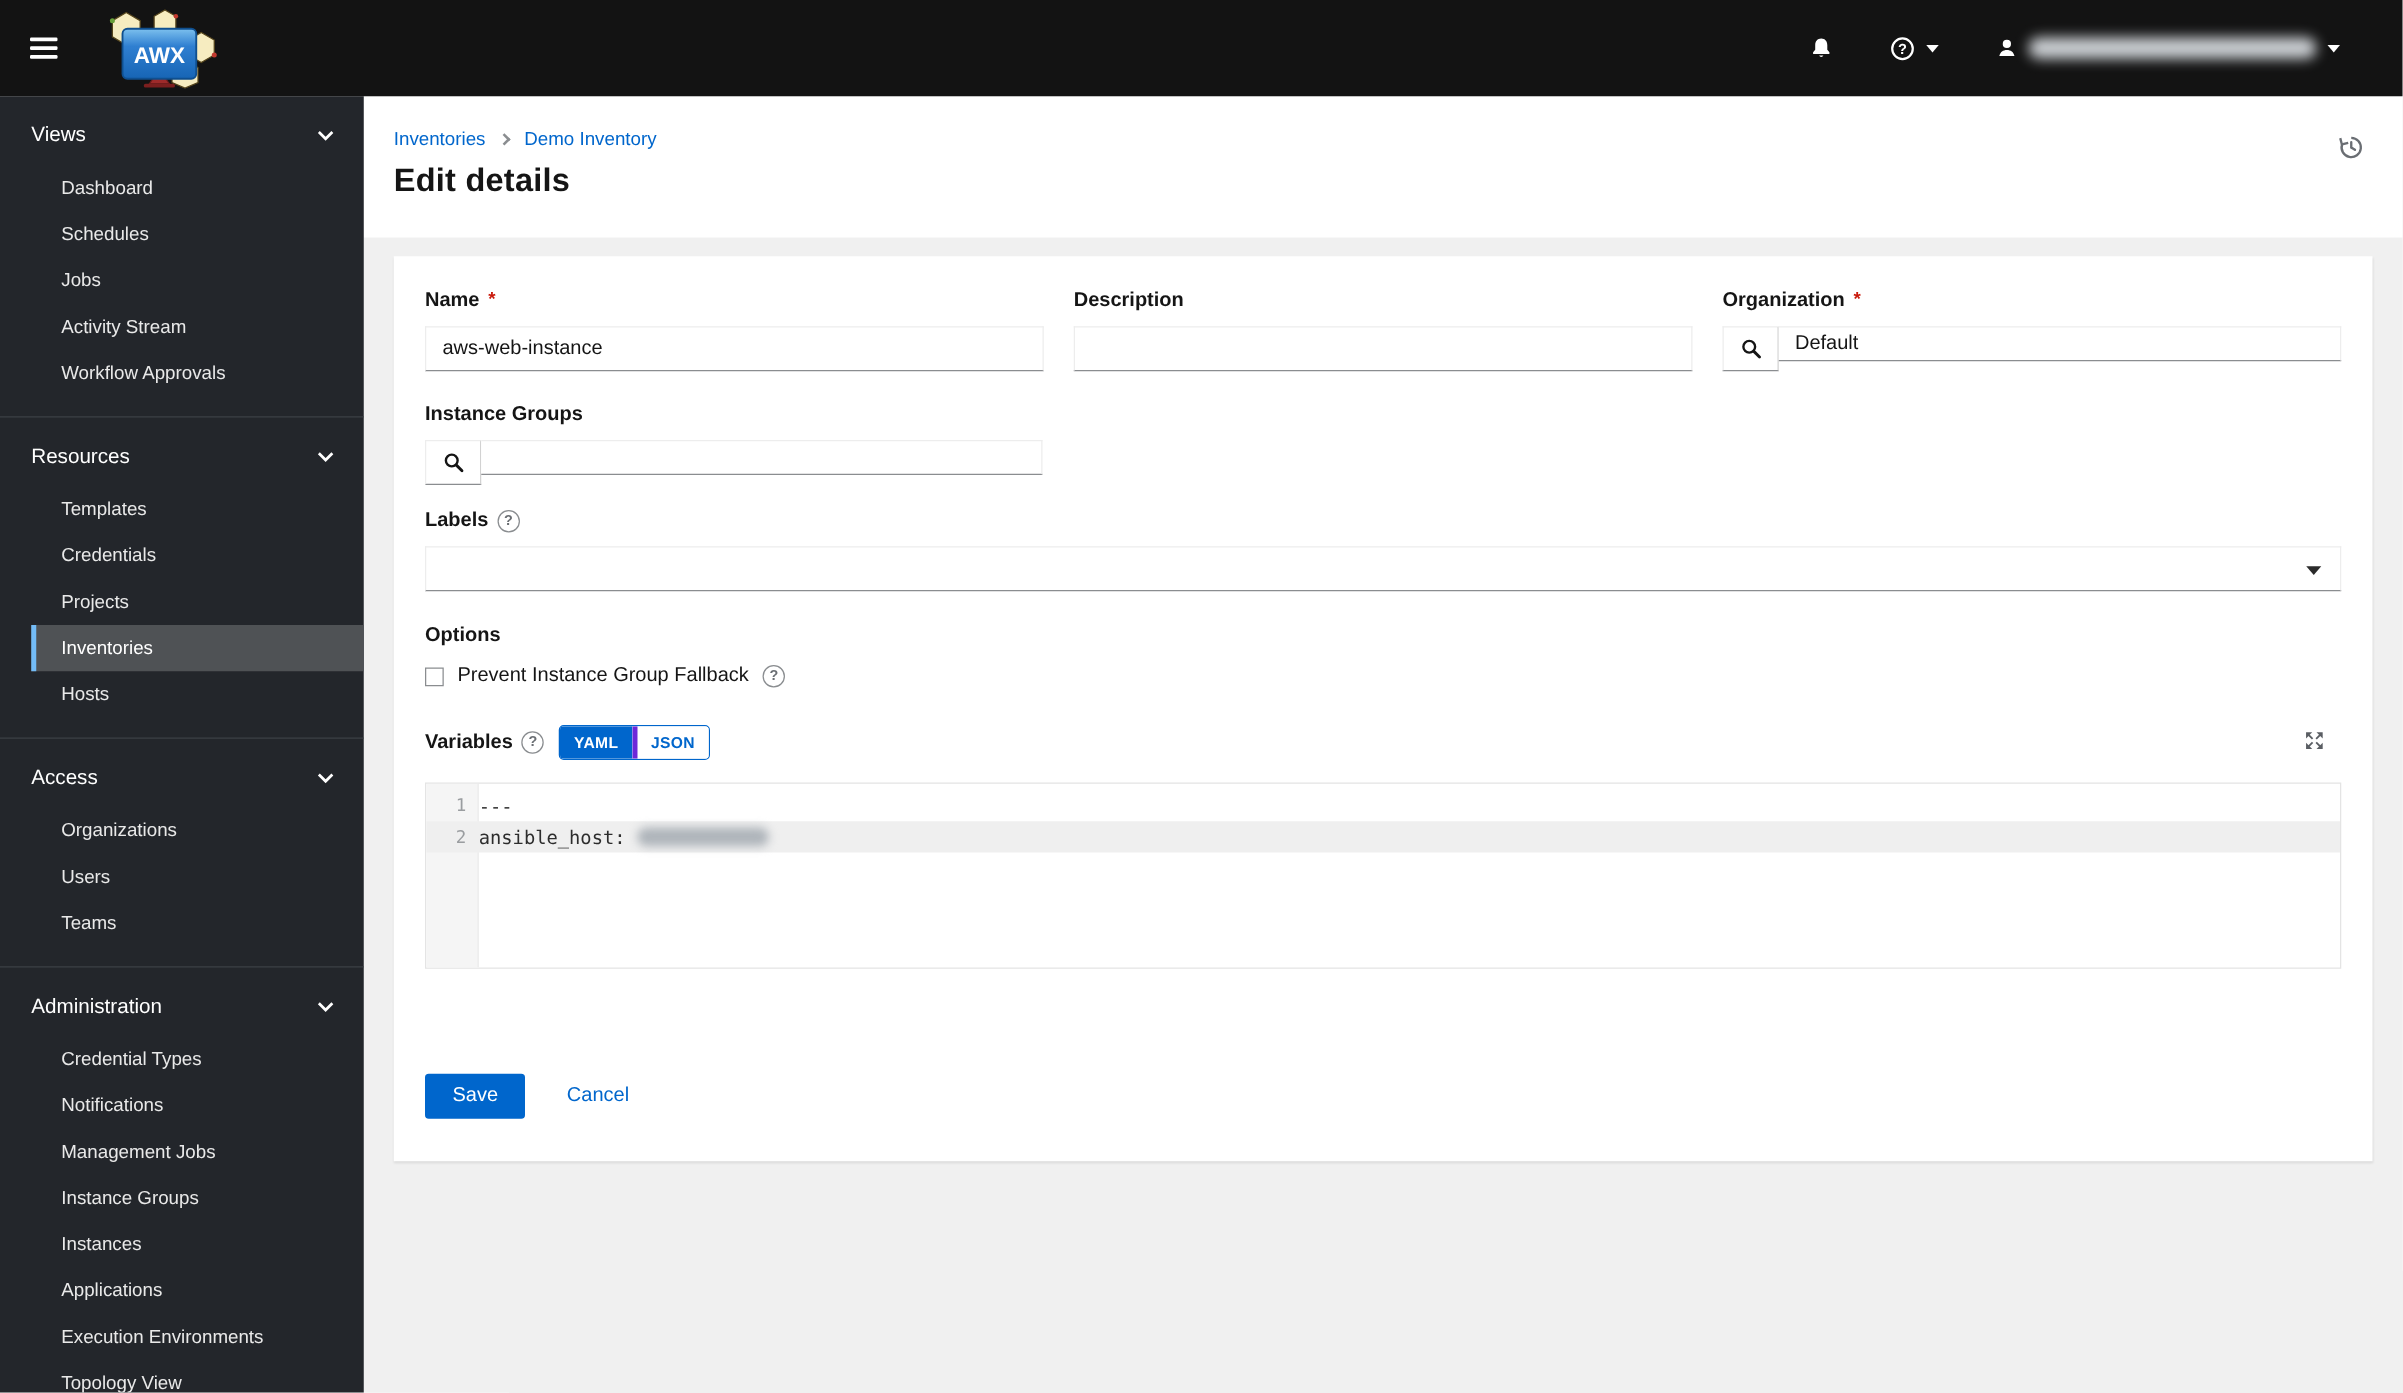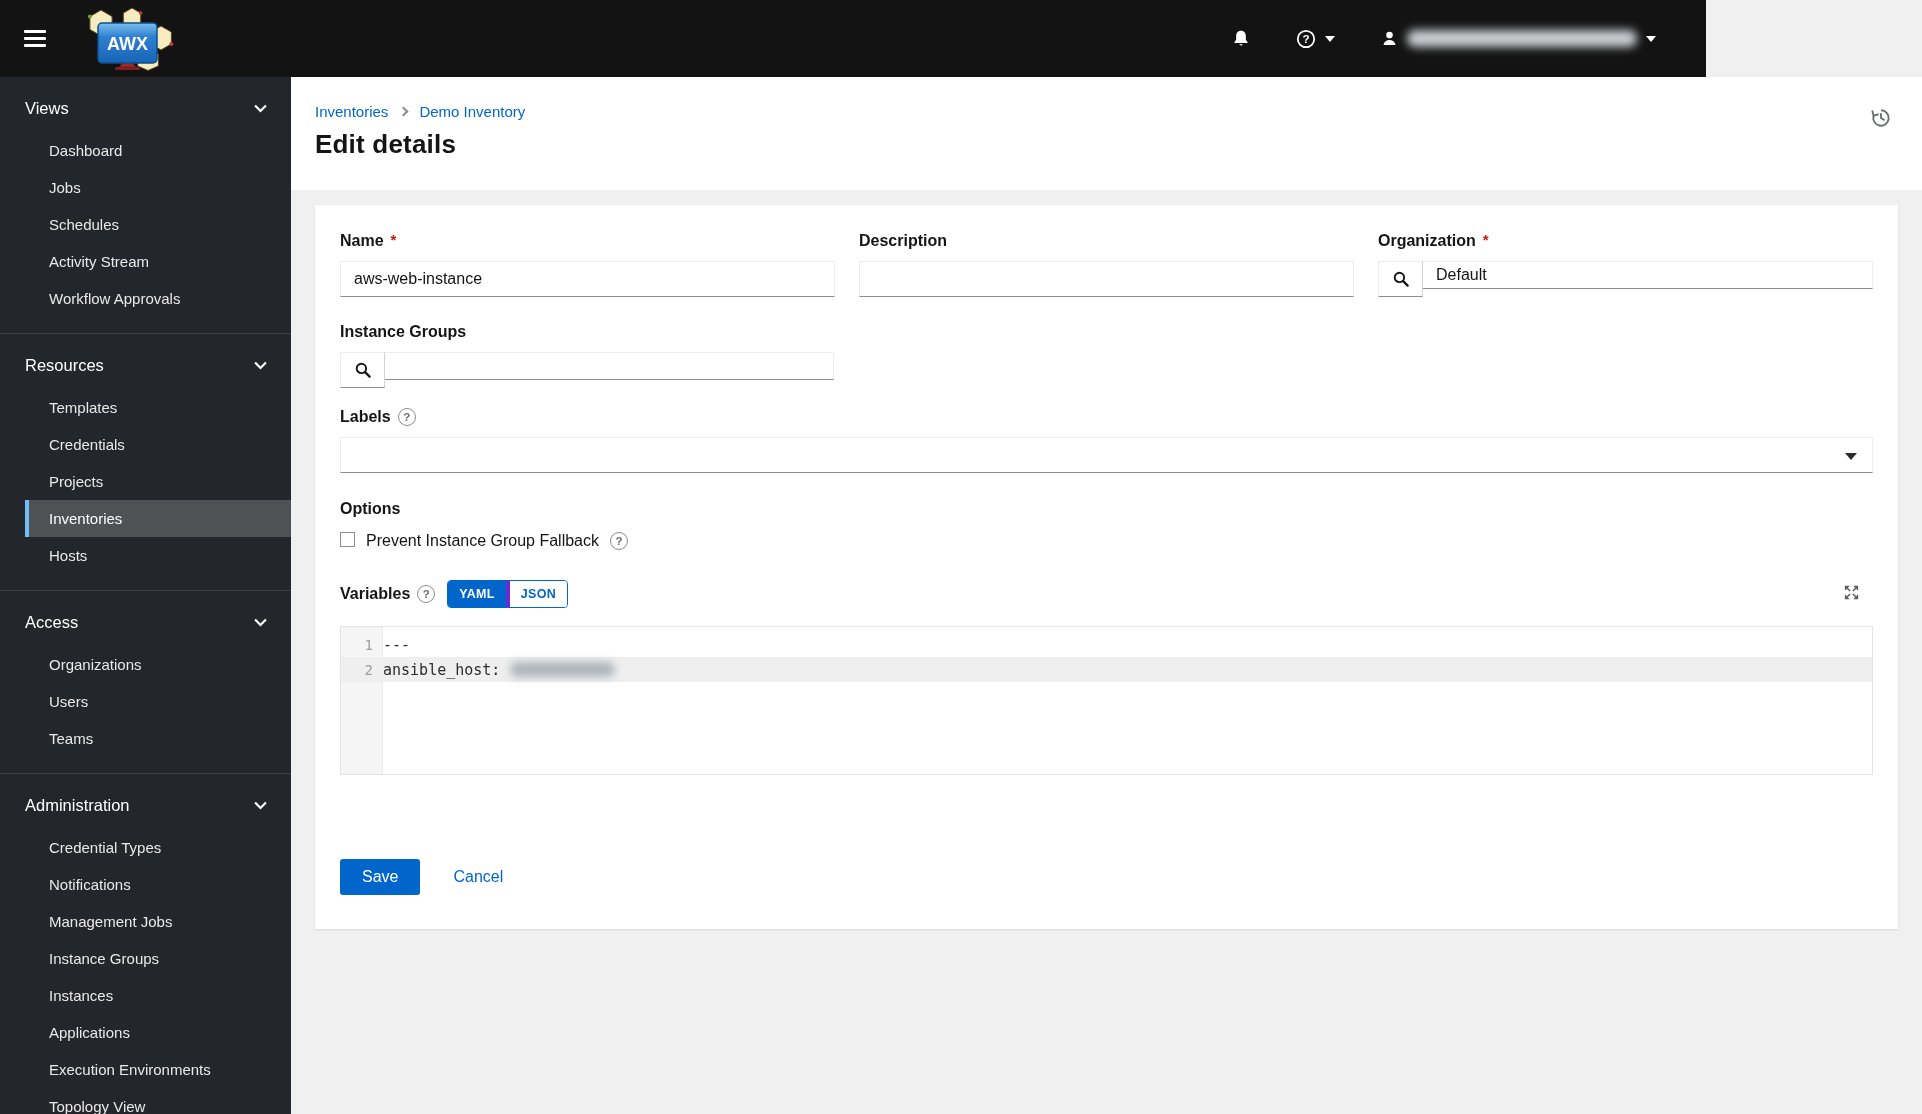--- a/index.html
+++ b/index.html
@@ -1,20 +1,20 @@
 <!DOCTYPE html>
 <html><head>
 <meta charset="utf-8">
 <style>
   * { margin:0; padding:0; box-sizing:border-box; }
   html,body { width:1922px; height:1114px; overflow:hidden; }
   body { font-family:"Liberation Sans", sans-serif; background:#f0f0f0; color:#151515; }
 
   
-  .topbar { position:absolute; left:0; top:0; width:1706px; height:77px; background:#131313;
+  .topbar { position:absolute; left:0; top:0; width:1922px; height:77px; background:#131313;
             display:flex; align-items:center; z-index:30; }
   .hamburger { width:70px; height:77px; display:flex; align-items:center; justify-content:center;
                background:none; border:none; cursor:pointer; }
   .hamburger .bars { width:22px; }
   .hamburger .bars div { height:3px; background:#fff; border-radius:1px; margin:4px 0; }
   .brand { display:flex; align-items:center; margin-left:4px; }
   .top-right { margin-left:auto; display:flex; align-items:center; gap:46px; padding-right:50px; }
   .top-btn { background:none; border:none; cursor:pointer; display:flex; align-items:center; gap:9px; }
   .caret-down { width:0; height:0; border-left:5px solid transparent; border-right:5px solid transparent;
                 border-top:6px solid #fff; display:inline-block; }
@@ -65,21 +65,21 @@
                   border-bottom:1px solid #8a8d90; font-size:16px; padding:0 13px; outline:none;
                   font-family:"Liberation Sans", sans-serif; color:#151515; }
   .row-ig { margin-top:26px; width:494px; }
   .row-labels { margin-top:20px; }
   .select-box { position:relative; margin-top:11px; height:36px; border:1px solid #ededed;
                 border-bottom:1px solid #8a8d90; background:#fff; cursor:pointer; }
   .select-box .caret { position:absolute; right:15px; top:15px; width:0; height:0;
                        border-left:6px solid transparent; border-right:6px solid transparent;
                        border-top:7px solid #2b2b2b; }
   .row-options { margin-top:27px; }
-  .chk-row { display:flex; align-items:flex-start; gap:11px; margin-top:14px; }
+  .chk-row { display:flex; align-items:center; gap:11px; margin-top:14px; }
   .chk-row input[type=checkbox] { width:15px; height:15px; accent-color:#fff; border:1px solid #8a8d90;
                                   appearance:none; background:#fff; cursor:pointer; }
   .chk-row label { font-size:16px; cursor:pointer; }
   .row-vars { margin-top:30px; }
   .vars-head { display:flex; align-items:center; gap:12px; }
   .toggle-group { display:inline-flex; border:1px solid #0066cc; border-radius:4px; overflow:hidden;
                   }
   .toggle-group button { border:none; font-size:12.5px; font-weight:700; padding:6px 11px; cursor:pointer;
                          font-family:"Liberation Sans", sans-serif; letter-spacing:0.3px; }
   .toggle-group .sel { background:#0066cc; color:#fff; }
@@ -169,22 +169,22 @@
 <nav class="sidebar">
   <div class="nav-section">
     <div class="nav-header">
       <span class="hdr">Views</span>
       <svg width="13" height="9" viewBox="0 0 12 8">
           <path d="M1 1.3l5 5 5-5" fill="none" stroke="#fff" stroke-width="2"></path>
         </svg>
     </div>
     <div class="nav-items">
       <div class="nav-item">Dashboard</div>
+      <div class="nav-item">Schedules</div>
       <div class="nav-item">Jobs</div>
-      <div class="nav-item">Schedules</div>
       <div class="nav-item">Activity Stream</div>
       <div class="nav-item">Workflow Approvals</div>
     </div>
   </div>
   <div class="nav-section">
     <div class="nav-header">
       <span class="hdr">Resources</span>
       <svg width="13" height="9" viewBox="0 0 12 8">
           <path d="M1 1.3l5 5 5-5" fill="none" stroke="#fff" stroke-width="2"></path>
         </svg>

